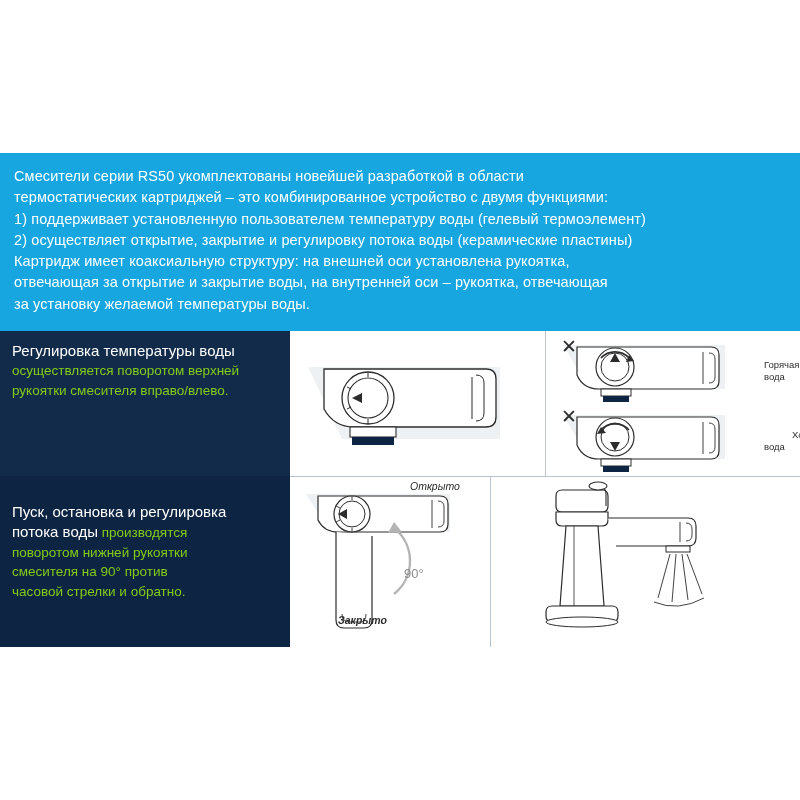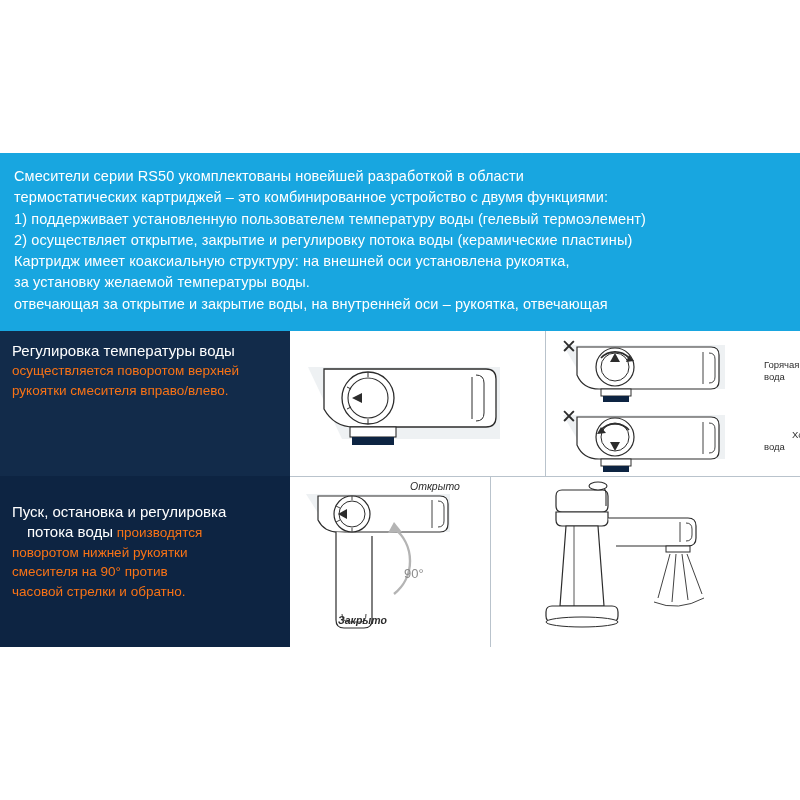--- a/index.html
+++ b/index.html
@@ -80,21 +80,21 @@
     padding-top: 26px;
   }
   .panel-dark .lead {
     font-size: 15px;
     line-height: 20px;
     color: #ffffff;
   }
   .panel-dark .body {
     font-size: 13.5px;
     line-height: 19.6px;
-    color: #f97316;
+    color: #84cc16;
   }
   .panel-dark .para {
     margin: 0;
   }
 
   
   .illus {
     position: absolute;
     top: 0;
     height: 100%;
@@ -153,22 +153,22 @@
 
 <div class="page">
   <div class="sheet">
 
     <div class="top-panel">
       <p>Смесители серии RS50 укомплектованы новейшей разработкой в области</p>
       <p>термостатических картриджей – это комбинированное устройство с двумя функциями:</p>
       <p>1) поддерживает установленную пользователем температуру воды (гелевый термоэлемент)</p>
       <p>2) осуществляет открытие, закрытие и регулировку потока воды (керамические пластины)</p>
       <p>Картридж имеет коаксиальную структуру: на внешней оси установлена рукоятка,</p>
+      <p>отвечающая за открытие и закрытие воды, на внутренней оси – рукоятка, отвечающая</p>
       <p>за установку желаемой температуры воды.</p>
-      <p>отвечающая за открытие и закрытие воды, на внутренней оси – рукоятка, отвечающая</p>
     </div>
 
     <div class="row-mid">
 
       <div class="panel-dark">
         <div class="lead">Регулировка температуры воды</div>
         <div class="body">
           <div class="para">осуществляется поворотом верхней</div>
           <div class="para">рукоятки смесителя вправо/влево.</div>
         </div>
@@ -231,21 +231,21 @@
         <span class="lbl" style="left:183px; top:110px;">вода</span>
       </div>
 
       <div class="vline" style="left:545px;"></div>
     </div>
 
     <div class="row-bot">
 
       <div class="panel-dark">
         <div class="lead">Пуск, остановка и регулировка</div>
-        <div style="line-height:20px;margin-left:15px;">
+        <div style="line-height:20px;">
           <span class="lead">потока воды</span><span class="body"> производятся</span>
         </div>
         <div class="body">
           <div class="para">поворотом нижней рукоятки</div>
           <div class="para">смесителя на 90° против</div>
           <div class="para">часовой стрелки и обратно.</div>
         </div>
       </div>
 
       <div class="illus bot-illus-a">

